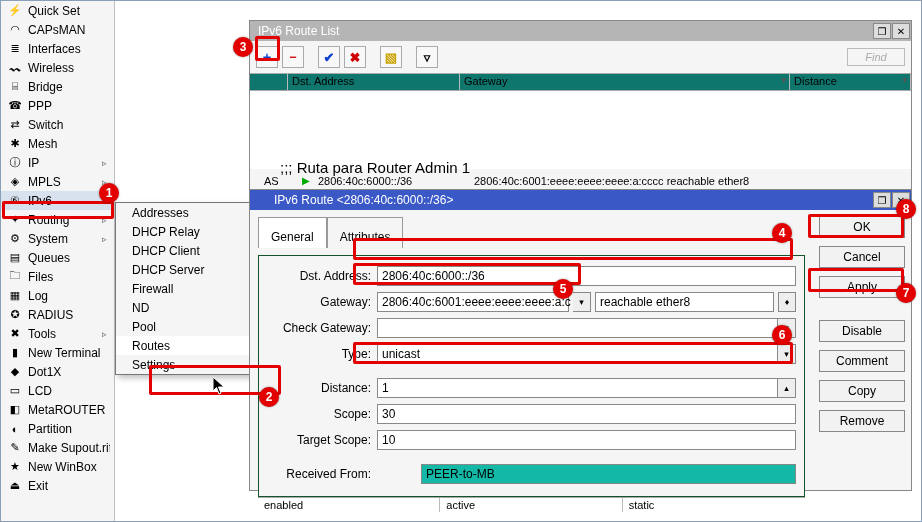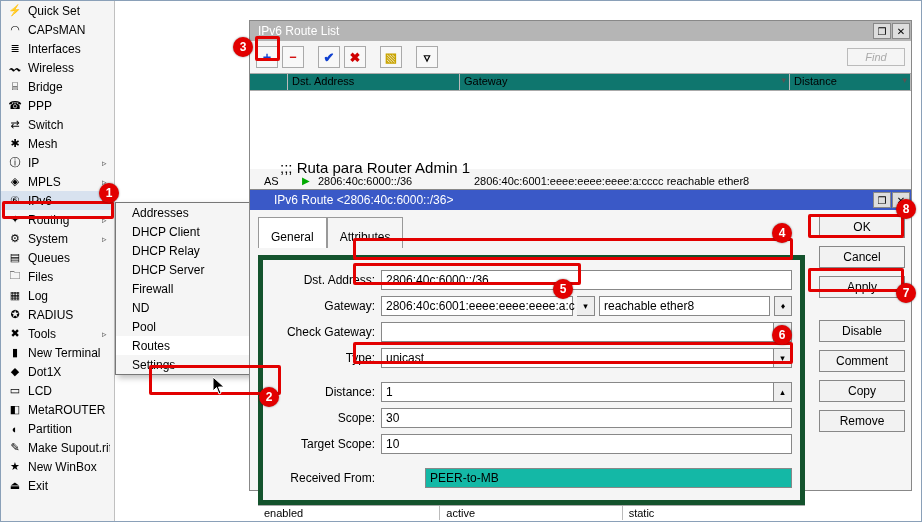--- a/index.html
+++ b/index.html
@@ -251,22 +251,22 @@
       <span class="side-label">New WinBox</span>
     </div>
     <div class="side-row">
       <span class="s-icon">⏏</span>
       <span class="side-label">Exit</span>
     </div>
   </div>
 
 <div class="submenu" id="submenu">
     <div class="sub-row">Addresses</div>
+    <div class="sub-row">DHCP Relay</div>
     <div class="sub-row">DHCP Client</div>
-    <div class="sub-row">DHCP Relay</div>
     <div class="sub-row">DHCP Server</div>
     <div class="sub-row">Firewall</div>
     <div class="sub-row">ND</div>
     <div class="sub-row">Pool</div>
     <div class="sub-row hl">Routes</div>
     <div class="sub-row">Settings</div>
   </div>
 
 <div class="win routelist">
   <div class="win-title">
@@ -312,21 +312,21 @@
       <div class="win-ctrl">❐</div>
       <div class="win-ctrl">✕</div>
     </div>
   </div>
   <div class="editor-body">
     <div class="editor-left">
       <div class="tabs">
         <div class="tab active">General</div>
         <div class="tab">Attributes</div>
       </div>
-      <div style="border:5px solid #14532d;background:#f5f5f5;padding:10px 8px 6px;flex:1;display:flex;flex-direction:column;">
+      <div style="border:1px solid #14532d;background:#f5f5f5;padding:10px 8px 6px;flex:1;display:flex;flex-direction:column;">
         <div class="form-row">
           <div class="flabel">Dst. Address:</div>
           <div class="field">2806:40c:6000::/36</div>
         </div>
         <div class="form-row">
           <div class="flabel">Gateway:</div>
           <div class="gateway-wrap">
             <div class="field" style="flex:0 0 192px;">2806:40c:6001:eeee:eeee:eeee:a:c</div>
             <div class="tri-btn">▾</div>
             <div class="field" style="flex:1;border-left:1px solid #888;">reachable ether8</div>

